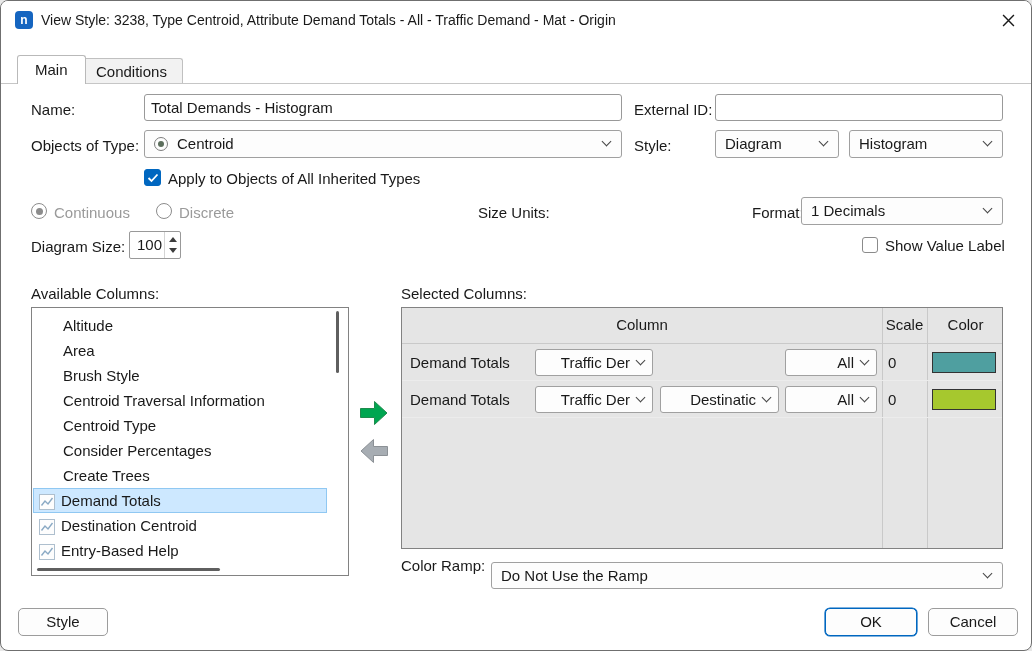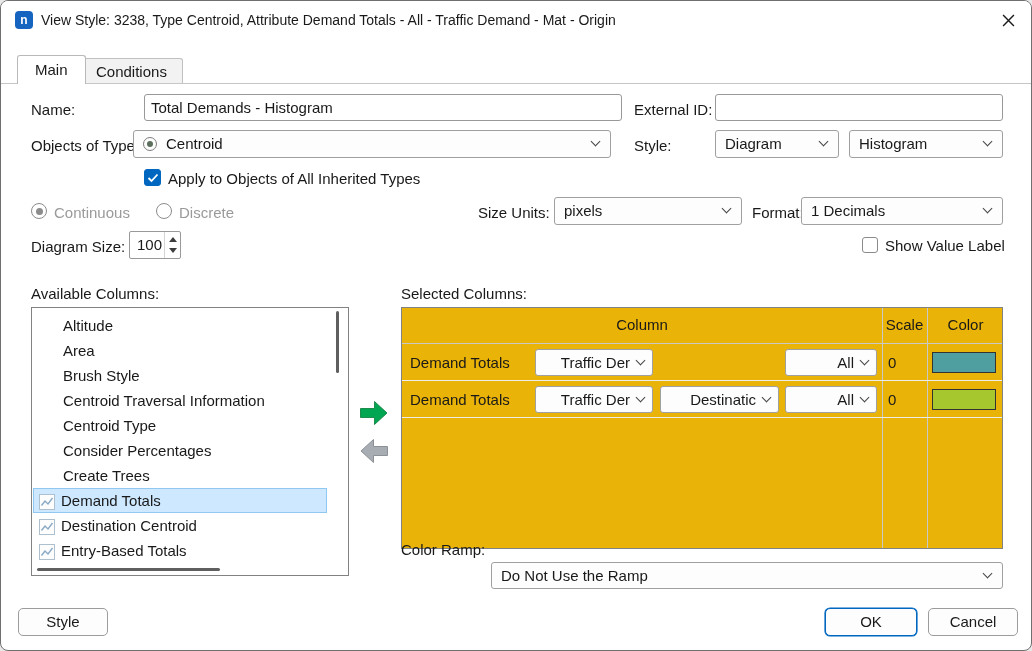--- a/index.html
+++ b/index.html
@@ -83,21 +83,21 @@
   .li .li-text { position: absolute; left: 30px; top: 0; }
   .li .li-icon { position: absolute; left: 6px; top: 4px; width: 16px; height: 16px; }
   .li-sel { background: #cde8ff; box-shadow: inset 0 0 0 1px #90c8f2; }
   .v-thumb { position: absolute; right: 9px; top: 3px; width: 3px; height: 62px; background: #5f5f5f; border-radius: 2px; }
   .h-thumb { position: absolute; left: 5px; bottom: 4px; width: 183px; height: 3px; background: #5f5f5f; border-radius: 2px; }
 
   
   .arrow-btn { position: absolute; left: 357px; width: 32px; height: 28px; cursor: pointer; }
 
   
-  .seltable { position: absolute; left: 400px; top: 306px; width: 602px; height: 242px; border: 1px solid #828282; background: #eab308; }
+  .seltable { position: absolute; left: 400px; top: 306px; width: 602px; height: 242px; border: 1px solid #828282; background: #e5e5e5; }
   .vline { position: absolute; top: 0; bottom: 0; width: 1px; background: #c9c9c9; }
   .hline { position: absolute; left: 0; right: 0; height: 1px; background: #c9c9c9; }
   .th { position: absolute; top: 8px; font-size: 15px; text-align: center; }
   .trow { position: absolute; left: 0; right: 0; height: 37px; border-bottom: 1px solid #ececec; }
   .tname { position: absolute; left: 8px; line-height: 37px; font-size: 15px; white-space: nowrap; }
   .tcombo { top: 5px; height: 27px; }
   .tcombo .tval { position: absolute; left: 5px; right: 22px; top: 0; line-height: 25px; text-align: right; white-space: nowrap; overflow: hidden; }
   .tcombo .chev { right: 8px; }
   .tscale { position: absolute; left: 486px; line-height: 37px; font-size: 15px; }
   .swatch { position: absolute; left: 530px; top: 8px; width: 64px; height: 21px; border: 1px solid #333; }
@@ -128,21 +128,21 @@
   <div class="tab-line"></div>
   <div class="tab tab-active">Main</div>
   <div class="tab tab-idle">Conditions</div>
 
   <div class="lbl" style="left:30px; top:100px;">Name:</div>
   <input class="input" style="left: 143px; top: 93px; width: 478px;" value="Total Demands - Histogram">
   <div class="lbl" style="left:633px; top:100px;">External ID:</div>
   <input class="input" style="left: 714px; top: 93px; width: 288px;" value="">
 
   <div class="lbl" style="left:30px; top:136px;">Objects of Type:</div>
-  <div class="combo" style="left:132px; top:129px; width:478px;">
+  <div class="combo" style="left:143px; top:129px; width:478px;">
     <span style="position:absolute; left:9px; top:6px; width:14px; height:14px; border:1.5px solid #7d7d7d; border-radius:50%; display:flex; align-items:center; justify-content:center;">
       <span style="width:6px; height:6px; border-radius:50%; background:#5c6e5c;"></span>
     </span>
     <span class="cval" style="left:32px;">Centroid</span>
     <span class="chev"></span>
   </div>
   <div class="lbl" style="left:633px; top:136px;">Style:</div>
   <div class="combo" style="left:714px; top:129px; width:124px;">
     <span class="cval">Diagram</span>
     <span class="chev"></span>
@@ -160,24 +160,20 @@
   <div class="lbl" style="left:167px; top:169px;">Apply to Objects of All Inherited Types</div>
 
   <div class="radio" style="left:30px; top:202px;">
       <span class="dot"></span>
     </div>
   <div class="lbl lbl-dis" style="left:53px; top:203px;">Continuous</div>
   <div class="radio" style="left:155px; top:202px;"></div>
   <div class="lbl lbl-dis" style="left:178px; top:203px;">Discrete</div>
 
   <div class="lbl" style="left:477px; top:203px;">Size Units:</div>
-  <div class="combo" style="left:553px; top:196px; width:188px;">
-    <span class="cval">pixels</span>
-    <span class="chev"></span>
-  </div>
   <div class="lbl" style="left:751px; top:203px;">Format:</div>
   <div class="combo" style="left:800px; top:196px; width:202px;">
     <span class="cval">1 Decimals</span>
     <span class="chev"></span>
   </div>
 
   <div class="lbl" style="left:30px; top:237px;">Diagram Size:</div>
   <div class="spinbox">
     <span class="spin-val">100</span>
     <span class="spin-btns">
@@ -226,21 +222,21 @@
               <rect x="0.5" y="0.5" width="15" height="15" fill="#fdfdfd" stroke="#aebfce"></rect>
               <polyline points="2.5,11.5 6,7 9,10 13.5,4" stroke="#8aa9c4" stroke-width="1.4" fill="none"></polyline>
             </svg></span>
         <span class="li-text" style="left:28px;">Destination Centroid</span>
       </div>
       <div class="li">
         <span class="li-icon"><svg width="16" height="16" viewBox="0 0 16 16">
               <rect x="0.5" y="0.5" width="15" height="15" fill="#fdfdfd" stroke="#aebfce"></rect>
               <polyline points="2.5,11.5 6,7 9,10 13.5,4" stroke="#8aa9c4" stroke-width="1.4" fill="none"></polyline>
             </svg></span>
-        <span class="li-text" style="left:28px;">Entry-Based Totals</span>
+        <span class="li-text" style="left:28px;">Entry-Based Help</span>
       </div>
     </div>
     <div class="v-thumb"></div>
     <div class="h-thumb"></div>
   </div>
 
   <div class="arrow-btn" style="top:398px;">
     <svg width="32" height="28" viewBox="0 0 32 28">
         <path d="M2.5 9.5 H16.5 V2.5 L29 14 L16.5 25.5 V18.5 H2.5 Z" fill="#00a651" stroke="#1f8b4d" stroke-width="1"></path>
       </svg>
@@ -285,21 +281,21 @@
       </div>
       <div class="combo tcombo" style="left:383px; width:92px;">
         <span class="tval">All</span>
         <span class="chev"></span>
       </div>
       <span class="tscale">0</span>
       <div class="swatch" style="background-color: rgb(166, 200, 46);"></div>
     </div>
   </div>
 
-  <div class="lbl" style="left:400px; top:540px;">Color Ramp:</div>
+  <div class="lbl" style="left:400px; top:556px;">Color Ramp:</div>
   <div class="combo" style="left:490px; top:561px; width:512px; height:27px;">
     <span class="cval" style="line-height:25px;">Do Not Use the Ramp</span>
     <span class="chev"></span>
   </div>
 
   <div class="btn" style="left:17px; top:607px; width:90px;">Style</div>
   <div class="btn btn-default" style="left:824px; top:607px; width:92px;">OK</div>
   <div class="btn" style="left:927px; top:607px; width:90px;">Cancel</div>
 
 </div>

